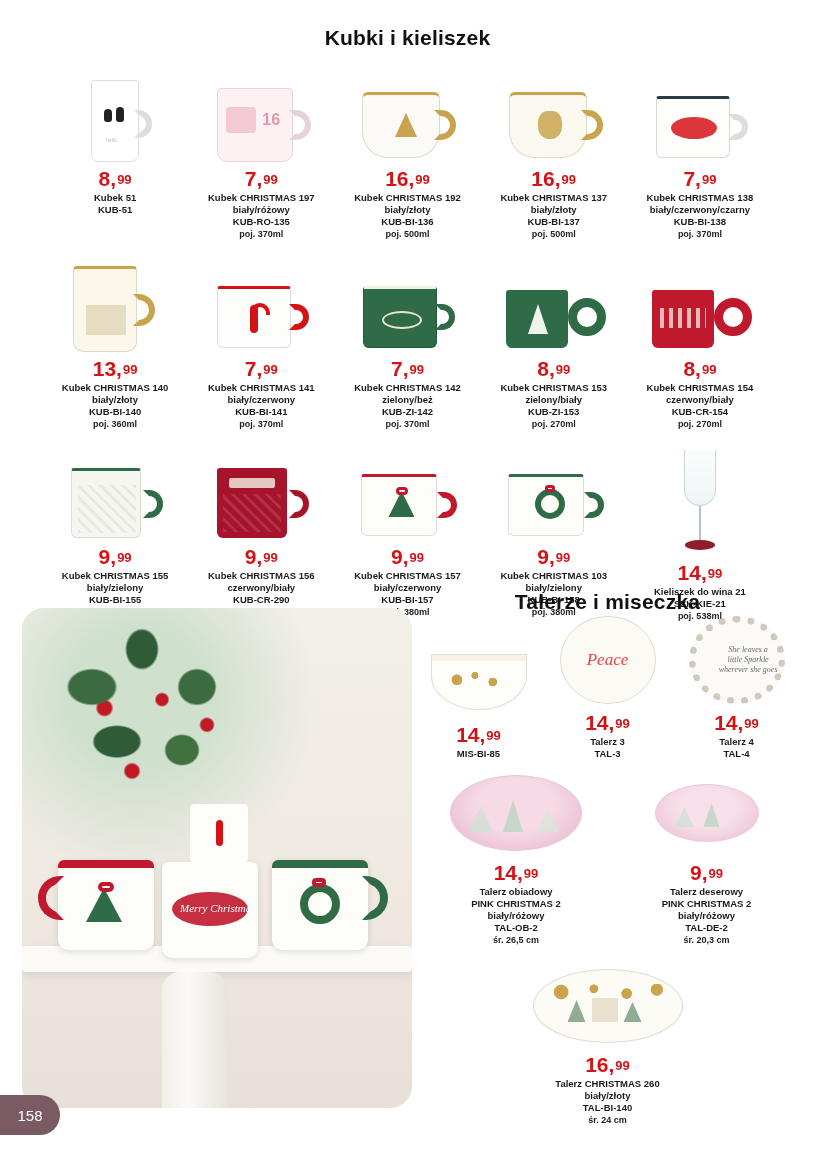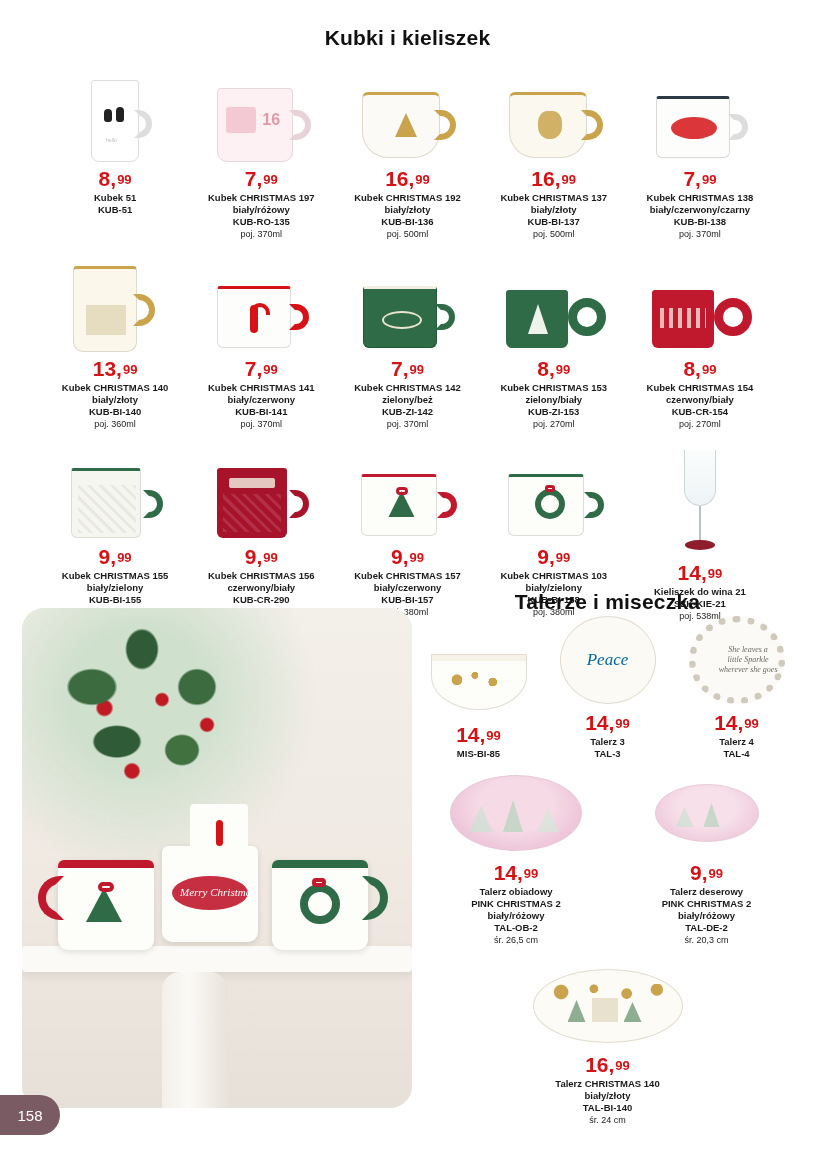--- a/index.html
+++ b/index.html
@@ -53,21 +53,21 @@
     margin-bottom: 3px;
     display: flex;
     align-items: flex-start;
   }
   .price .int { font-size: 21px; }
   .price .dec { font-size: 13px; margin-left: 1px; position: relative; top: 5px; }
   .price .comma { font-size: 21px; }
   .lines { text-align: center; }
   .lines .nm { font-size: 9.5px; font-weight: bold; line-height: 12px; }
   .lines .code { font-size: 9.5px; font-weight: bold; line-height: 12px; }
-  .lines .cap { font-size: 9px; line-height: 12px; color: #222; font-weight: normal; }
+  .lines .cap { font-size: 9px; line-height: 12px; color: #222; font-weight: bold; }
 
   
   .mug { position: relative; }
   .mug .body {
     position: relative;
     border-radius: 4px 4px 10px 10px;
     overflow: hidden;
   }
   .handle {
     position: absolute;
@@ -489,21 +489,21 @@
     <div style="position:absolute;left:0;top:338px;width:390px;height:26px;background:#fbfaf7;border-radius:4px;box-shadow:0 4px 10px rgba(0,0,0,.08);"></div>
     <div style="position:absolute;left:140px;top:364px;width:66px;height:136px;background:linear-gradient(90deg,#f3efe9,#fbfaf7 40%,#e8e2da);border-radius:18px 18px 0 0;"></div>
 
     <div style="position:absolute;left:36px;top:252px;width:96px;height:90px;background:#fdfdfa;border-radius:6px 6px 10px 10px;box-shadow:0 2px 6px rgba(0,0,0,.12);">
       <div style="position:absolute;left:0;top:0;width:96px;height:8px;background:#c0182c;border-radius:6px 6px 0 0;"></div>
       <div style="position:absolute;left:28px;top:28px;width:36px;height:34px;background:#2e6b46;clip-path:polygon(50% 0,100% 100%,0 100%);"></div>
       <div style="position:absolute;left:40px;top:22px;width:16px;height:10px;border:4px solid #c0182c;border-radius:6px;"></div>
     </div>
     <div style="position:absolute;left:16px;top:268px;width:26px;height:44px;border:8px solid #c0182c;border-right-color:transparent;border-radius:22px 0 0 22px;"></div>
 
-    <div style="position:absolute;left:140px;top:238px;width:96px;height:96px;background:#fdfdfa;border-radius:6px 6px 10px 10px;box-shadow:0 2px 6px rgba(0,0,0,.12);">
+    <div style="position:absolute;left:140px;top:254px;width:96px;height:96px;background:#fdfdfa;border-radius:6px 6px 10px 10px;box-shadow:0 2px 6px rgba(0,0,0,.12);">
       <div style="position:absolute;left:10px;top:30px;width:76px;height:34px;border-radius:50%;background:#c0182c;opacity:.9;"></div>
       <div style="position:absolute;left:18px;top:40px;font-size:11px;color:#fff;font-family:'Liberation Serif',serif;font-style:italic;">Merry Christmas</div>
     </div>
 
     <div style="position:absolute;left:250px;top:252px;width:96px;height:90px;background:#fdfdfa;border-radius:6px 6px 10px 10px;box-shadow:0 2px 6px rgba(0,0,0,.12);">
       <div style="position:absolute;left:0;top:0;width:96px;height:8px;background:#2e6b46;border-radius:6px 6px 0 0;"></div>
       <div style="position:absolute;left:28px;top:24px;width:40px;height:40px;border-radius:50%;border:8px solid #2e6b46;"></div>
       <div style="position:absolute;left:40px;top:18px;width:14px;height:9px;border:4px solid #c0182c;border-radius:4px;"></div>
     </div>
     <div style="position:absolute;left:340px;top:268px;width:26px;height:44px;border:8px solid #2e6b46;border-left-color:transparent;border-radius:0 22px 22px 0;"></div>
@@ -535,21 +535,21 @@
             <span class="dec">99</span>
         </div>
         <div class="lines">
           <div class="code">MIS-BI-85</div>
         </div>
       </div>
 
       <div class="pcell" style="width:125px;">
         <div class="pimgbox" style="height:92px;">
           <div style="width:96px;height:88px;border-radius:50%;background:#fcfaf4;border:1px solid #e0dbcd;display:flex;align-items:center;justify-content:center;">
-            <div style="font-family:'Liberation Serif',serif;font-style:italic;font-size:17px;color:#0369a1;">Peace</div>
+            <div style="font-family:'Liberation Serif',serif;font-style:italic;font-size:17px;color:#ef4444;">Peace</div>
           </div>
         </div>
         <div class="price">
           <span class="int">14</span>
             <span class="comma">,</span>
             <span class="dec">99</span>
         </div>
         <div class="lines">
           <div class="nm">Talerz 3</div>
           <div class="code">TAL-3</div>
@@ -637,21 +637,21 @@
                radial-gradient(circle at 64% 60%, #c9a44c 0 6%, transparent 7%),
                radial-gradient(circle at 88% 35%, #c9a44c 0 5%, transparent 6%);"></div>
           </div>
         </div>
         <div class="price">
           <span class="int">16</span>
             <span class="comma">,</span>
             <span class="dec">99</span>
         </div>
         <div class="lines">
-          <div class="nm">Talerz CHRISTMAS 140</div>
+          <div class="nm">Talerz CHRISTMAS 260</div>
           <div class="nm">biały/złoty</div>
           <div class="code">TAL-BI-140</div>
           <div class="cap">śr. 24 cm</div>
         </div>
       </div>
     </div>
   </div>
 
 </div>
 

